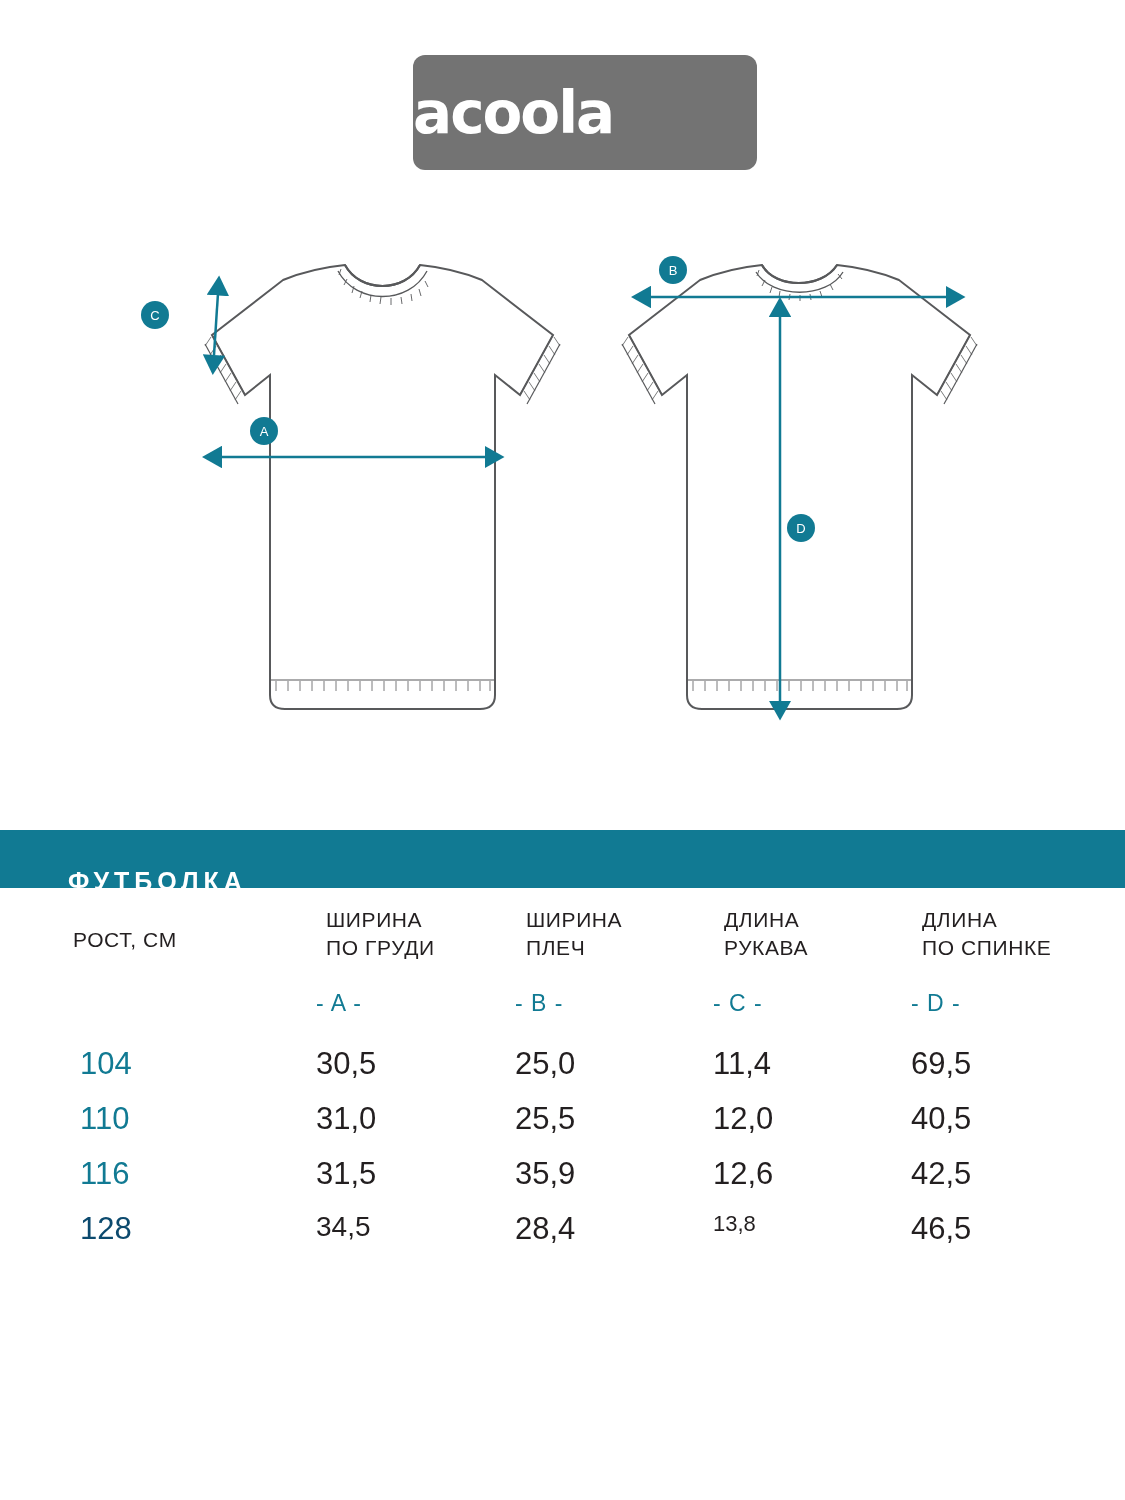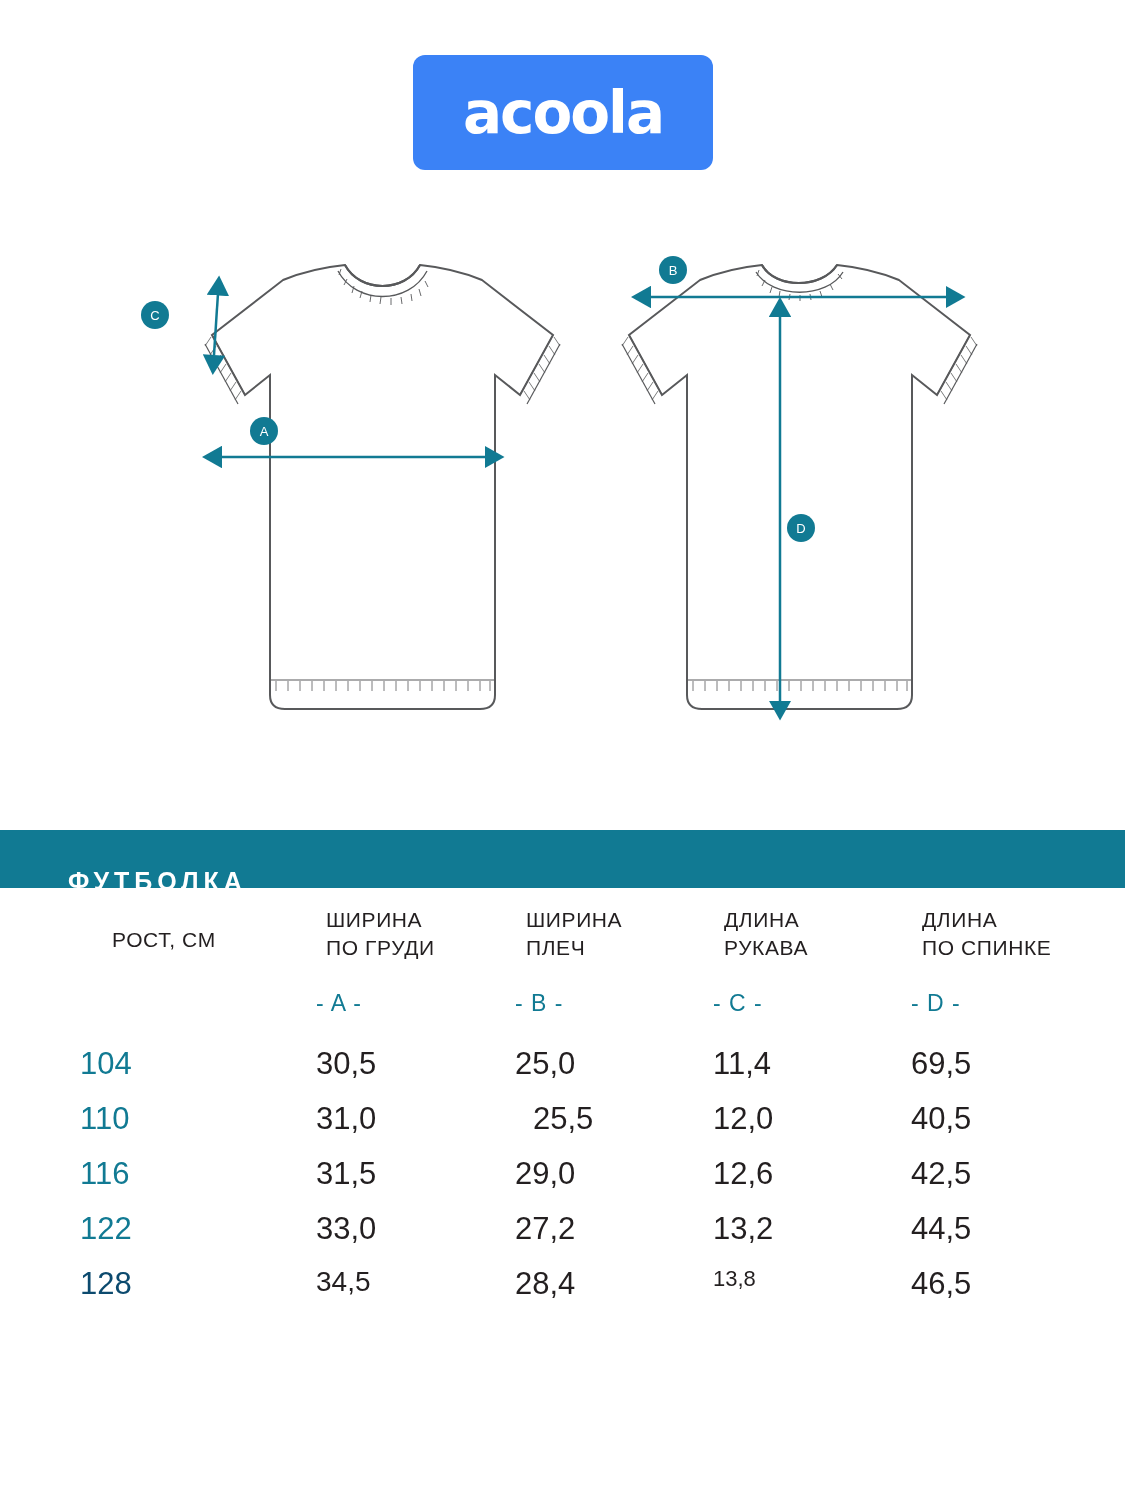--- a/index.html
+++ b/index.html
@@ -14,27 +14,27 @@
     font-family: "Liberation Sans", sans-serif;
     color: #231f20;
     overflow: hidden;
   }
 
   
   .logo-box {
     position: absolute;
     left: 413px;
     top: 55px;
-    width: 300px;
+    width: 344px;
     height: 115px;
-    background: #3b82f6;
+    background: #737373;
     border-radius: 12px;
     display: flex;
     align-items: center;
-    justify-content: center;
+    justify-content: flex-start;
   }
   .logo-text {
     color: #ffffff;
     font-size: 58px;
     font-weight: bold;
     letter-spacing: -2px;
     font-family: "DejaVu Sans", sans-serif;
   }
 
   
@@ -70,21 +70,21 @@
   }
   .hdr-label {
     font-size: 21px;
     font-weight: normal;
     color: #231f20;
     letter-spacing: 0.6px;
     line-height: 1.35;
     margin-left: 14px;
   }
   .hdr-rost {
-    padding-left: 112px;
+    padding-left: 73px;
     font-size: 21px;
     letter-spacing: 0.6px;
     color: #231f20;
     font-weight: normal;
   }
   .key {
     font-size: 23px;
     color: #117a93;
     letter-spacing: 1px;
   }
@@ -267,40 +267,33 @@
     <div class="grid-cell" style="left:80px;  top:0; font-size:31px; color:#117a93;">104</div>
     <div class="grid-cell" style="left:316px; top:0; font-size:31px;">30,5</div>
     <div class="grid-cell" style="left:515px; top:0; font-size:31px;">25,0</div>
     <div class="grid-cell" style="left:713px; top:0; font-size:31px;">11,4</div>
     <div class="grid-cell" style="left:911px; top:0; font-size:31px;">69,5</div>
   </div>
 
   <div class="grid-row" style="height:55px;text-decoration:underline;">
     <div class="grid-cell" style="left:80px;  top:0; font-size:31px; color:#117a93;">110</div>
     <div class="grid-cell" style="left:316px; top:0; font-size:31px;">31,0</div>
-    <div class="grid-cell" style="left:515px; top:0; font-size:31px;margin-left:18px;">25,5</div>
+    <div class="grid-cell" style="left:515px; top:0; font-size:31px;">25,5</div>
     <div class="grid-cell" style="left:713px; top:0; font-size:31px;">12,0</div>
     <div class="grid-cell" style="left:911px; top:0; font-size:31px;">40,5</div>
   </div>
 
   <div class="grid-row" style="height:55px;">
     <div class="grid-cell" style="left:80px;  top:0; font-size:31px; color:#117a93;">116</div>
     <div class="grid-cell" style="left:316px; top:0; font-size:31px;">31,5</div>
-    <div class="grid-cell" style="left:515px; top:0; font-size:31px;">29,0</div>
+    <div class="grid-cell" style="left:515px; top:0; font-size:31px;">35,9</div>
     <div class="grid-cell" style="left:713px; top:0; font-size:31px;">12,6</div>
     <div class="grid-cell" style="left:911px; top:0; font-size:31px;">42,5</div>
   </div>
 
-  <div class="grid-row" style="height:55px;">
-    <div class="grid-cell" style="left:80px;  top:0; font-size:31px; color:#117a93;">122</div>
-    <div class="grid-cell" style="left:316px; top:0; font-size:31px;">33,0</div>
-    <div class="grid-cell" style="left:515px; top:0; font-size:31px;">27,2</div>
-    <div class="grid-cell" style="left:713px; top:0; font-size:31px;">13,2</div>
-    <div class="grid-cell" style="left:911px; top:0; font-size:31px;">44,5</div>
-  </div>
 
   <div class="grid-row" style="height:55px;">
     <div class="grid-cell" style="left:80px;  top:0; font-size:31px; color:#0c4a6e;">128</div>
     <div class="grid-cell" style="left:316px; top:0; font-size:28px;">34,5</div>
     <div class="grid-cell" style="left:515px; top:0; font-size:31px;">28,4</div>
     <div class="grid-cell" style="left:713px; top:0; font-size:22px;">13,8</div>
     <div class="grid-cell" style="left:911px; top:0; font-size:31px;">46,5</div>
   </div>
 
 </div>

